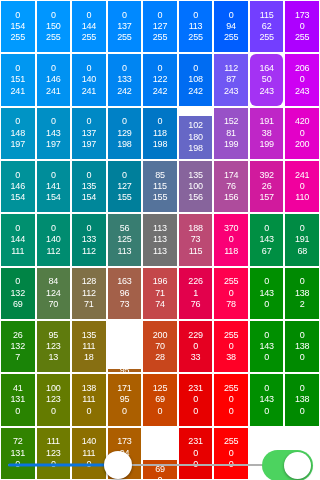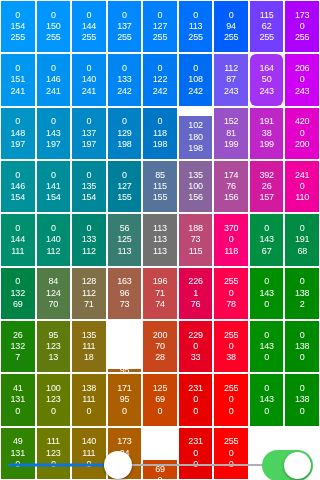--- a/index.html
+++ b/index.html
@@ -460,21 +460,21 @@
       <span>0</span>
       <span>143</span>
       <span>0</span>
     </div>
     <div class="cell" style="background: rgb(0, 138, 0);">
       <span>0</span>
       <span>138</span>
       <span>0</span>
     </div>
     <div class="cell" style="background: rgb(49, 131, 0);">
-      <span>49</span>
+      <span>72</span>
       <span>131</span>
       <span>0</span>
     </div>
     <div class="cell" style="background: rgb(111, 123, 0);">
       <span>111</span>
       <span>123</span>
       <span>0</span>
     </div>
     <div class="cell" style="background: rgb(140, 111, 0);">
       <span>140</span>

